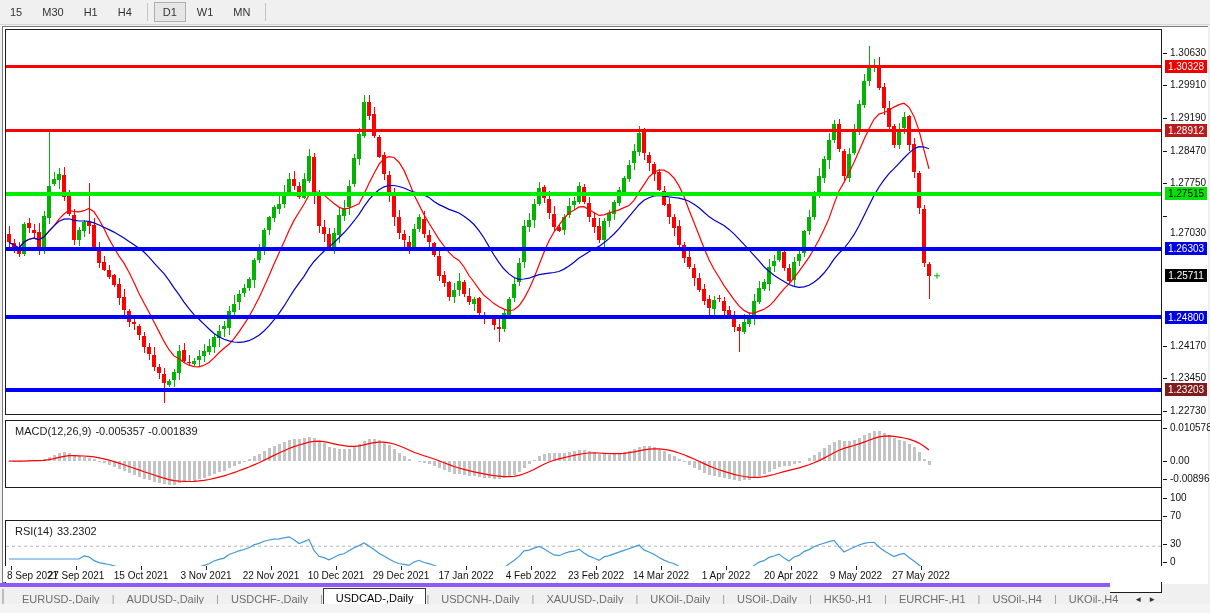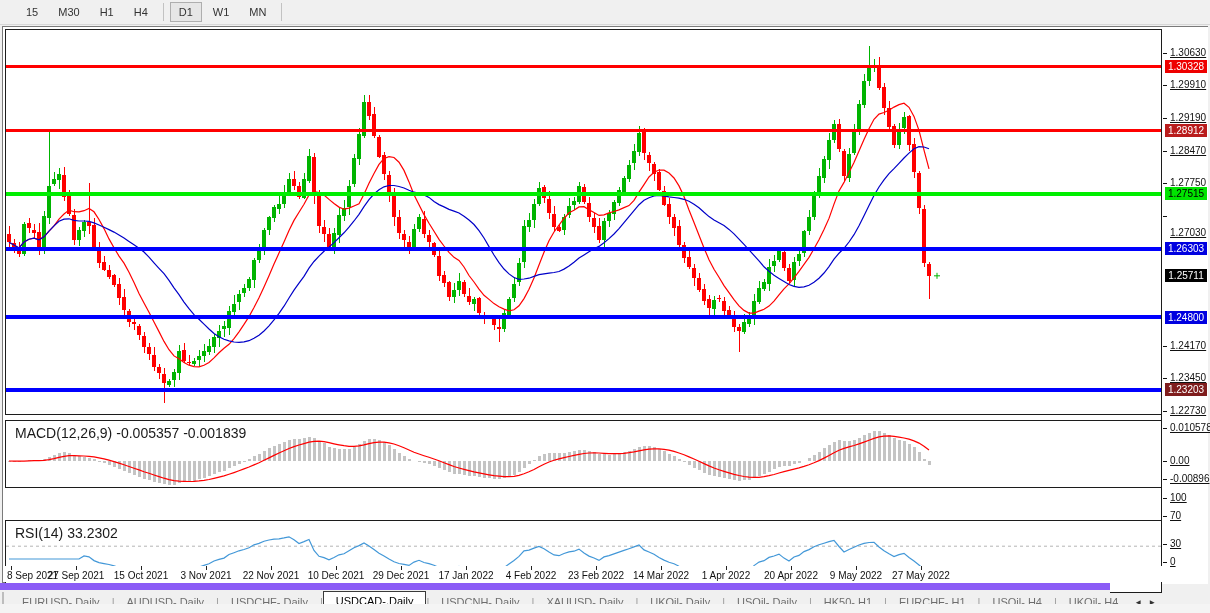--- a/index.html
+++ b/index.html
@@ -18,49 +18,49 @@
   .chart-window{position:absolute;left:2px;top:26px;width:1206px;height:557px;
     background:#fff;border:1px solid #7a7a7a;box-sizing:border-box;}
   .panel{position:absolute;left:2px;width:1157px;background:#fff;border:1px solid #1c1c1c;box-sizing:border-box;}
   .panel-main{top:2px;height:386px;}
   .panel-macd{top:393px;height:68px;}
   .panel-rsi{top:464px;height:73px;margin-top:29px;}
   .panel svg{display:block;}
   .chart-title{position:absolute;left:11px;top:9px;font-size:11px;color:#20203c;z-index:5;white-space:nowrap;}
   .chart-title .tri{font-size:8px;margin-right:4px;color:#20203c;}
   .chart-title span{margin-right:4px;}
-  .ind-label{position:absolute;left:9px;top:4px;font-size:14px;color:#1a1a1a;z-index:5;white-space:nowrap;}
+  .ind-label{position:absolute;left:9px;top:4px;font-size:11px;color:#1a1a1a;z-index:5;white-space:nowrap;}
   .ind-label span{margin-right:4px;}
   
   .axis-vline{position:absolute;left:1158px;top:2px;width:1px;height:535px;background:#1c1c1c;}
   .price-axis{position:absolute;left:1159px;top:0;width:46px;height:557px;background:#fff;}
   .ax-tick{position:absolute;left:1px;width:4px;height:1px;background:#111;}
-  .ax-lbl{position:absolute;left:8px;font-size:10px;color:#111;white-space:nowrap;text-decoration:underline;}
+  .ax-lbl{position:absolute;left:8px;font-size:10px;color:#111;white-space:nowrap;}
   .ax-badge{position:absolute;left:3px;width:42px;height:13px;font-size:10px;line-height:13px;
     text-align:center;white-space:nowrap;z-index:6;}
   
   .date-axis{position:absolute;left:2px;top:539px;width:1157px;height:16px;background:#fff;}
   .d-tick{position:absolute;top:0;width:1px;height:4px;background:#222;}
   .d-lbl{position:absolute;top:4px;font-size:10px;color:#111;white-space:nowrap;transform:translateX(-50%);}
   .d-lbl.first{transform:none;}
   
   .tabbar{position:absolute;left:0;top:583px;width:1110px;height:21px;background:#f0f0f0;
-    border-top:7px solid #8b5cf6;display:flex;align-items:flex-end;}
+    border-top:4px solid #8b5cf6;display:flex;align-items:flex-end;}
   .tab-grip{width:6px;height:15px;background:#e3e3e3;border:1px solid #bdbdbd;margin:0 6px 2px 2px;}
   .tab{font-size:11px;color:#6e6e6e;padding:3px 12px 3px 12px;white-space:nowrap;}
   .tab.active{background:#fff;color:#000;border:1px solid #3a3a3a;border-bottom:1px solid #fff;}
   .tab-sep{color:#9a9a9a;font-size:11px;padding-bottom:3px;}
   .tab-arrows{margin-left:auto;padding:0 8px 4px 4px;font-size:8px;color:#333;letter-spacing:6px;white-space:nowrap;}
   .bottom-strip{position:absolute;left:0;top:604px;width:1210px;height:9px;background:#f4f4f4;}
 </style>
 </head>
 <body>
 
 <div class="toolbar">
-  <div style="display:flex;align-items:center;padding-left:16px;" id="tf-bar">
+  <div style="display:flex;align-items:center;" id="tf-bar">
       <div class="tf-btn">15</div>
       <div class="tf-btn">M30</div>
       <div class="tf-btn">H1</div>
       <div class="tf-btn">H4</div>
       <div class="tf-div"></div>
       <div class="tf-btn active">D1</div>
       <div class="tf-btn">W1</div>
       <div class="tf-btn">MN</div>
       <div class="tf-div"></div>
     </div>

